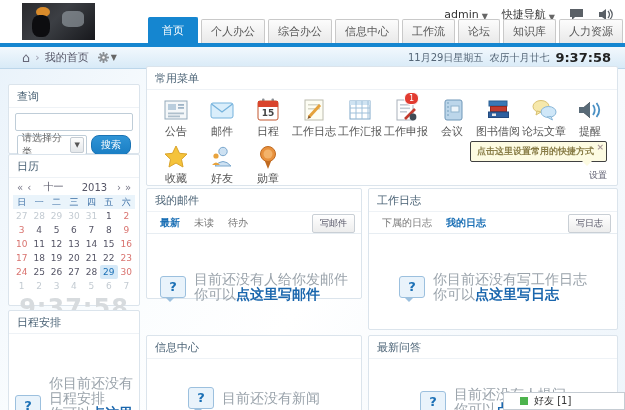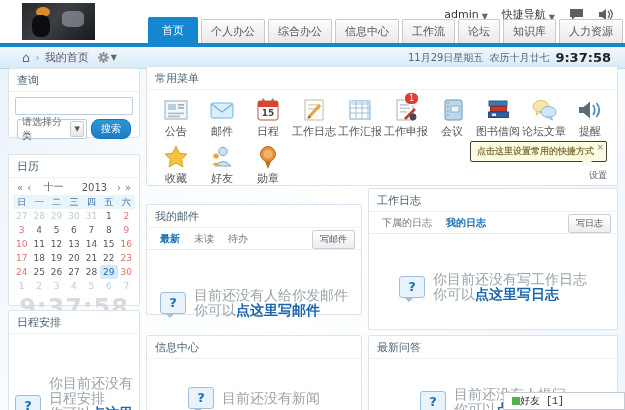--- a/index.html
+++ b/index.html
@@ -29,21 +29,21 @@
   .crumbs{position:absolute;left:22px;top:3px;display:flex;align-items:center;gap:5px;font-size:11px;color:#556;}
   .homeglyph{font-size:13px;color:#667;line-height:11px;}
   .crumbsep{color:#99a;}
   .gearwrap{display:flex;align-items:center;gap:2px;cursor:pointer;margin-left:4px;}
   .dtbox{position:absolute;right:14px;top:3px;font-size:10px;color:#567;display:flex;align-items:center;gap:6px;}
   .dtime{font-size:13px;font-weight:bold;color:#222;}
   
   .panel{position:absolute;background:#fff;border:1px solid #dbe4ec;border-radius:2px;box-sizing:border-box;}
   .ptitle{font-size:11px;color:#4a6275;padding:4px 8px 3px;border-bottom:1px solid #eef2f6;}
   
-  .p-search{left:8px;top:68px;width:132px;height:70px;}
+  .p-search{left:8px;top:84px;width:132px;height:70px;}
   .s-input{display:block;width:112px;height:16px;margin:5px auto 4px;border:1px solid #bfcdd8;border-radius:2px;box-sizing:content-box;padding:0 2px;font-size:10px;}
   .s-row{display:flex;gap:4px;padding:0 8px;}
   .s-select{flex:1;height:18px;border:1px solid #bfcdd8;border-radius:2px;background:#fff;font-size:10px;color:#666;
             display:flex;align-items:center;justify-content:space-between;padding:0 2px 0 4px;cursor:pointer;}
   .s-select .arrowbox{width:12px;height:14px;background:linear-gradient(#fdfdfd,#e4e7ea);border:1px solid #c5ccd3;border-radius:2px;
             font-size:7px;color:#555;display:flex;align-items:center;justify-content:center;}
   .s-btn{width:40px;height:20px;background:linear-gradient(#2f94d6,#1a7ec4);color:#fff;font-size:10px;border:1px solid #1a73b4;border-radius:8px;cursor:pointer;}
   .p-cal{left:8px;top:154px;width:132px;height:152px;}
   .calnav{display:flex;align-items:center;font-size:10px;color:#667;padding:2px 6px 1px;}
   .calnav .nbtn{cursor:pointer;padding:0 2px;color:#778;}
@@ -64,42 +64,42 @@
   .mitem{width:46px;text-align:center;cursor:pointer;position:relative;margin-bottom:2px;}
   .micon{width:30px;height:28px;margin:2px auto 0;position:relative;}
   .mlabel{font-size:11px;color:#555;white-space:nowrap;}
   .badge{position:absolute;top:-4px;right:2px;min-width:11px;height:11px;border-radius:6px;background:#e23b30;color:#fff;
          font-size:8px;line-height:11px;text-align:center;padding:0 1px;border:1px solid #fff;}
   .tooltip{position:absolute;right:10px;top:74px;background:#fdfbe2;border:1px solid #404040;border-radius:2px;
            font-size:9px;color:#887c46;padding:3px 12px 3px 6px;font-weight:bold;}
   .tooltip .tclose{position:absolute;right:2px;top:0;color:#b08;font-size:9px;cursor:pointer;color:#a99;}
   .tooltip:after{content:"";position:absolute;right:14px;bottom:-5px;border:5px solid transparent;border-top-color:#fdfbe2;border-bottom:none;}
   .setlink{position:absolute;right:10px;bottom:3px;font-size:9px;color:#667;cursor:pointer;}
-  .p-mail{left:146px;top:204px;width:216px;height:111px;}
+  .p-mail{left:146px;top:188px;width:216px;height:111px;}
   .p-log{left:368px;top:188px;width:250px;height:142px;}
   .p-news{left:146px;top:335px;width:216px;height:90px;}
   .p-qa{left:368px;top:335px;width:250px;height:90px;}
   .tabrow{display:flex;align-items:center;border-bottom:1px solid #e7edf2;padding:0 6px;height:21px;position:relative;}
   .ptab{font-size:10px;color:#777;padding:3px 7px;cursor:pointer;}
   .ptab.active{color:#1a6fb5;font-weight:bold;}
   .actbtn{position:absolute;right:6px;top:2px;font-size:9px;color:#556;background:linear-gradient(#fff,#ededed);
           border:1px solid #c9cfd5;border-radius:2px;padding:2px 7px;cursor:pointer;}
   
   .empty{display:flex;align-items:center;justify-content:center;gap:8px;}
   .qicon{width:24px;height:20px;background:#e9f3fb;border:1px solid #9cc0de;border-radius:3px;position:relative;
          color:#1a6fb5;font-weight:bold;font-size:13px;text-align:center;line-height:20px;flex:0 0 auto;}
   .qicon:after{content:"";position:absolute;left:4px;bottom:-5px;border:5px solid transparent;border-top-color:#9cc0de;border-bottom:none;}
   .elines{font-size:14px;color:#9aa3ab;line-height:15px;}
   .elink{color:#1a66ad;font-weight:bold;cursor:pointer;}
   .mail-empty,.log-empty{margin-top:38px;}
   .news-empty,.qa-empty{margin-top:28px;}
   .sched-empty{margin-top:42px;padding:0 6px;}
   
   .chatbar{position:absolute;left:503px;top:392px;width:122px;height:18px;background:#fff;border:1px solid #c5ccd3;
-           display:flex;align-items:center;padding-left:8px;box-sizing:border-box;cursor:pointer;font-family:Liberation Mono, monospace;}
+           display:flex;align-items:center;gap:6px;padding-left:16px;box-sizing:border-box;cursor:pointer;}
   .greendot{width:8px;height:8px;background:#4db34d;flex:0 0 auto;}
   .chattext{font-size:10px;color:#333;}
 </style>
 </head>
 <body>
 
 <div class="page">
 
   <div class="header">
     <div class="logo">

